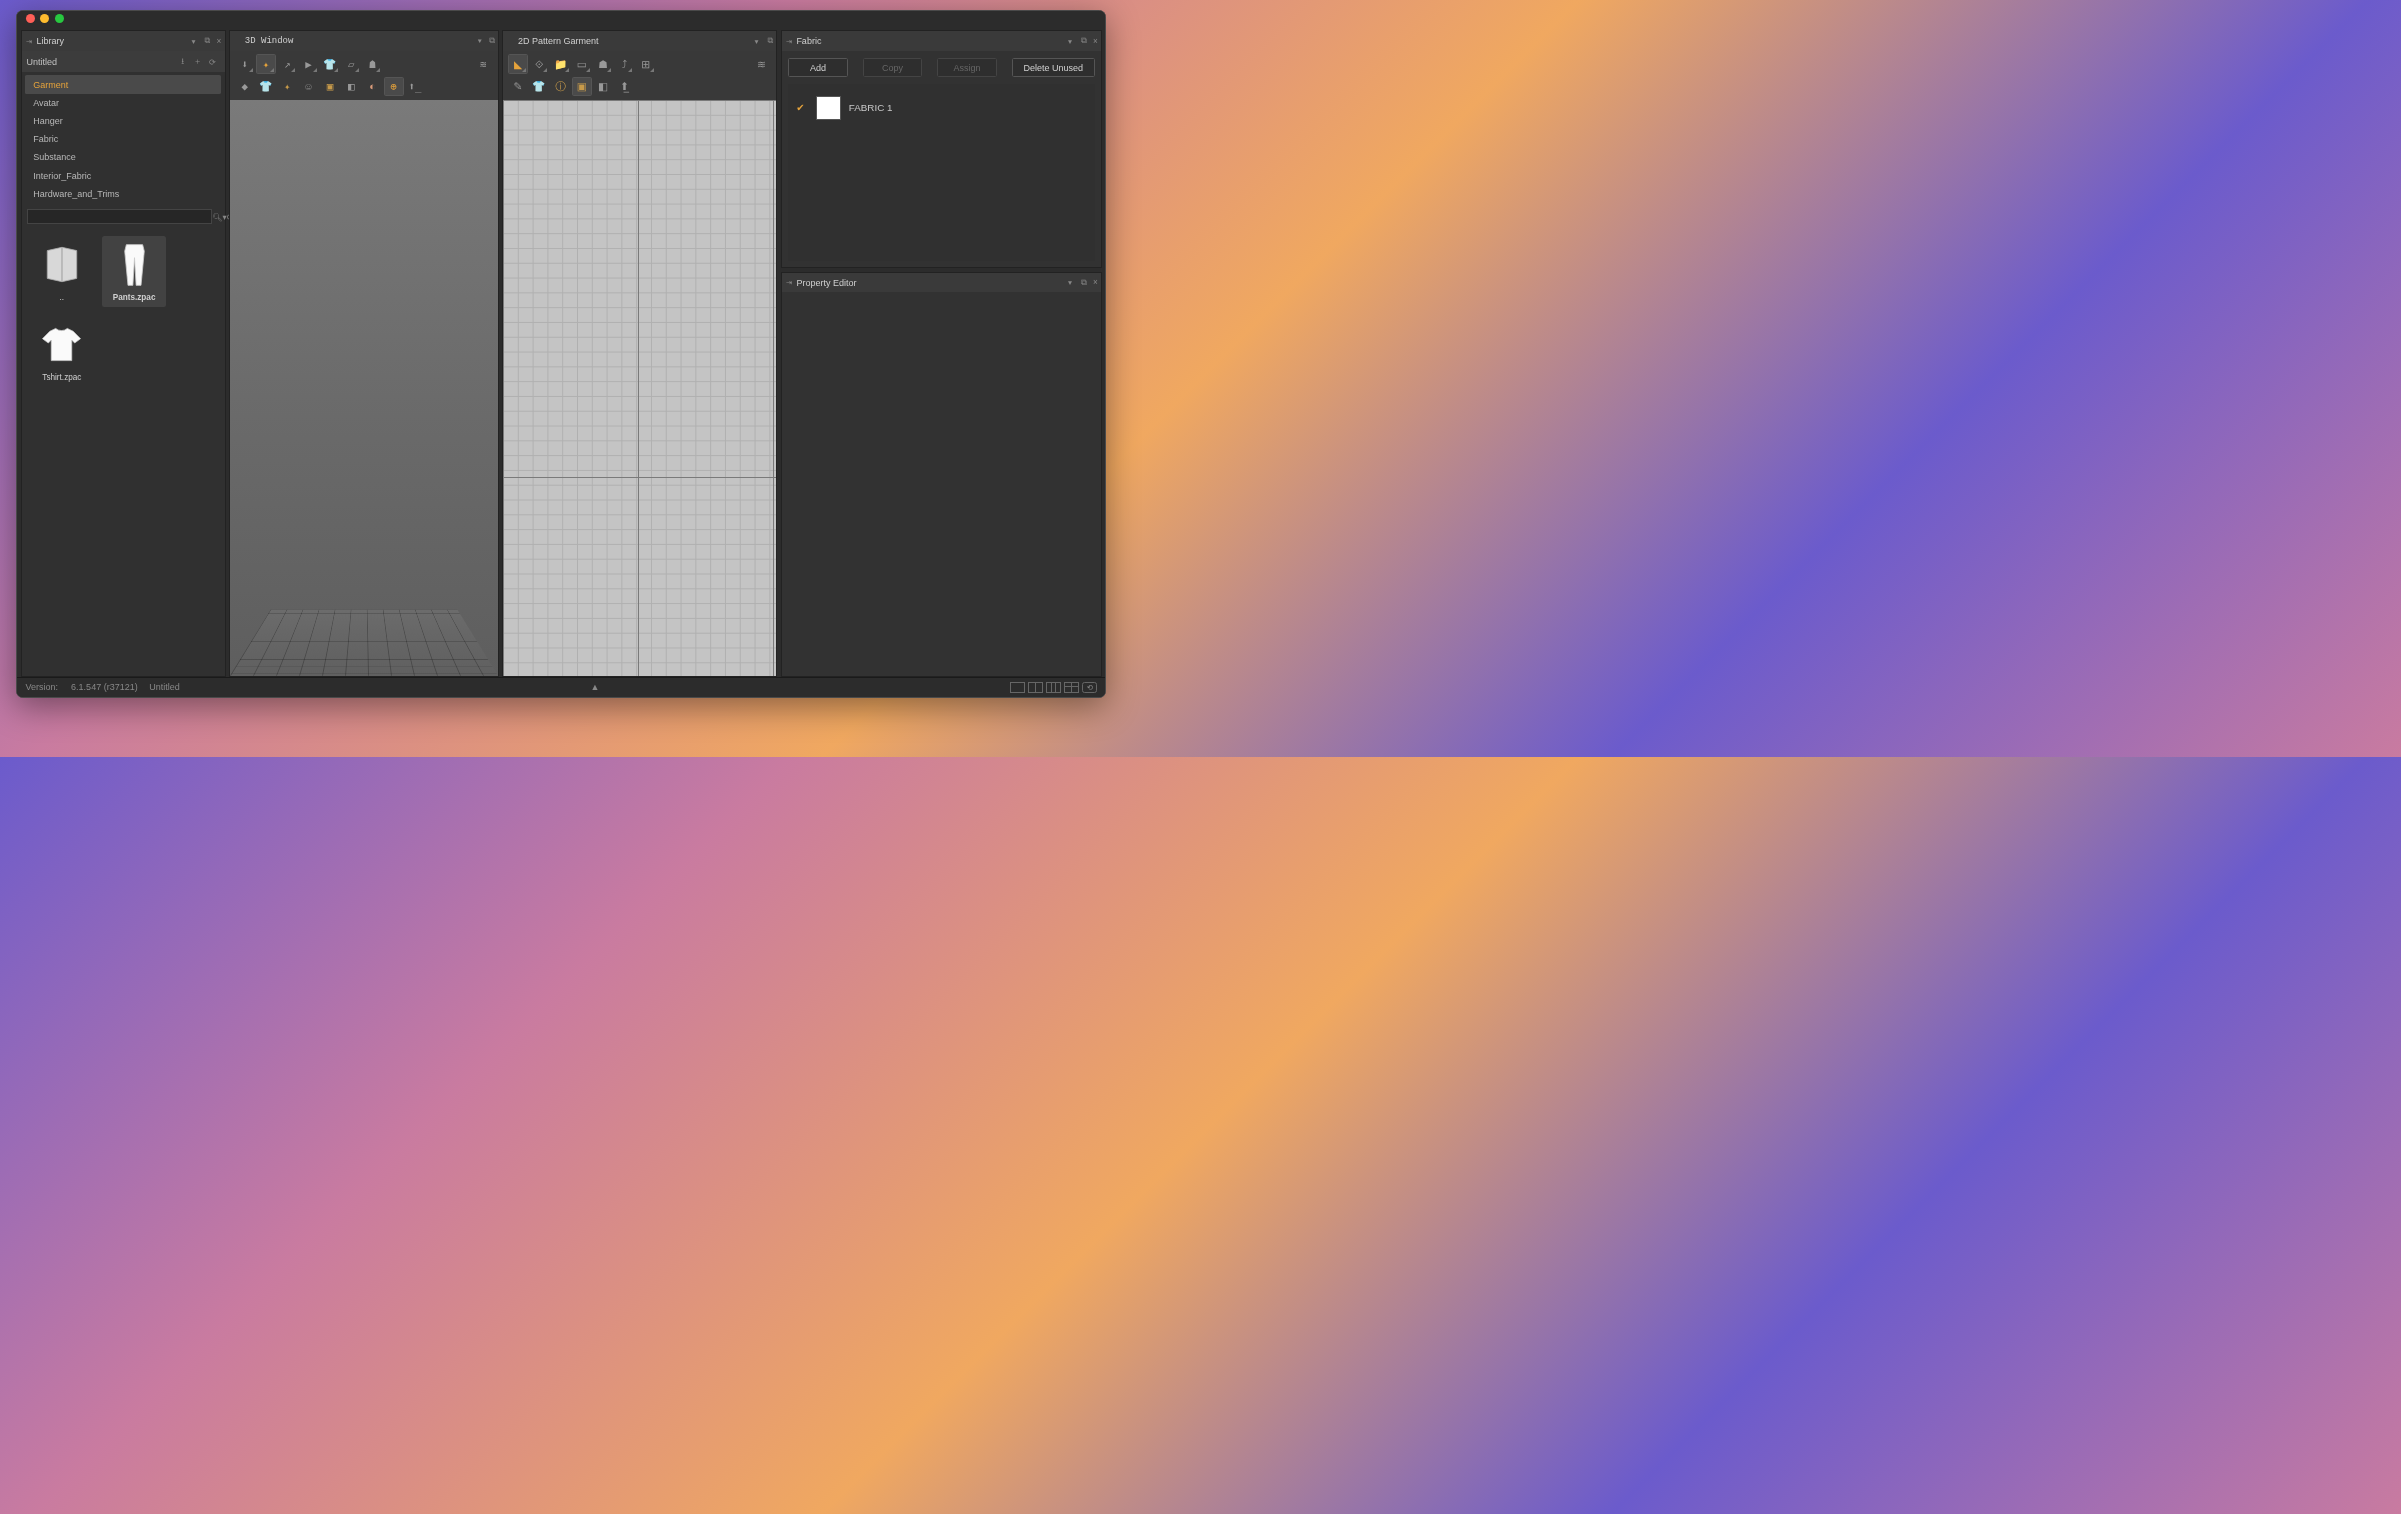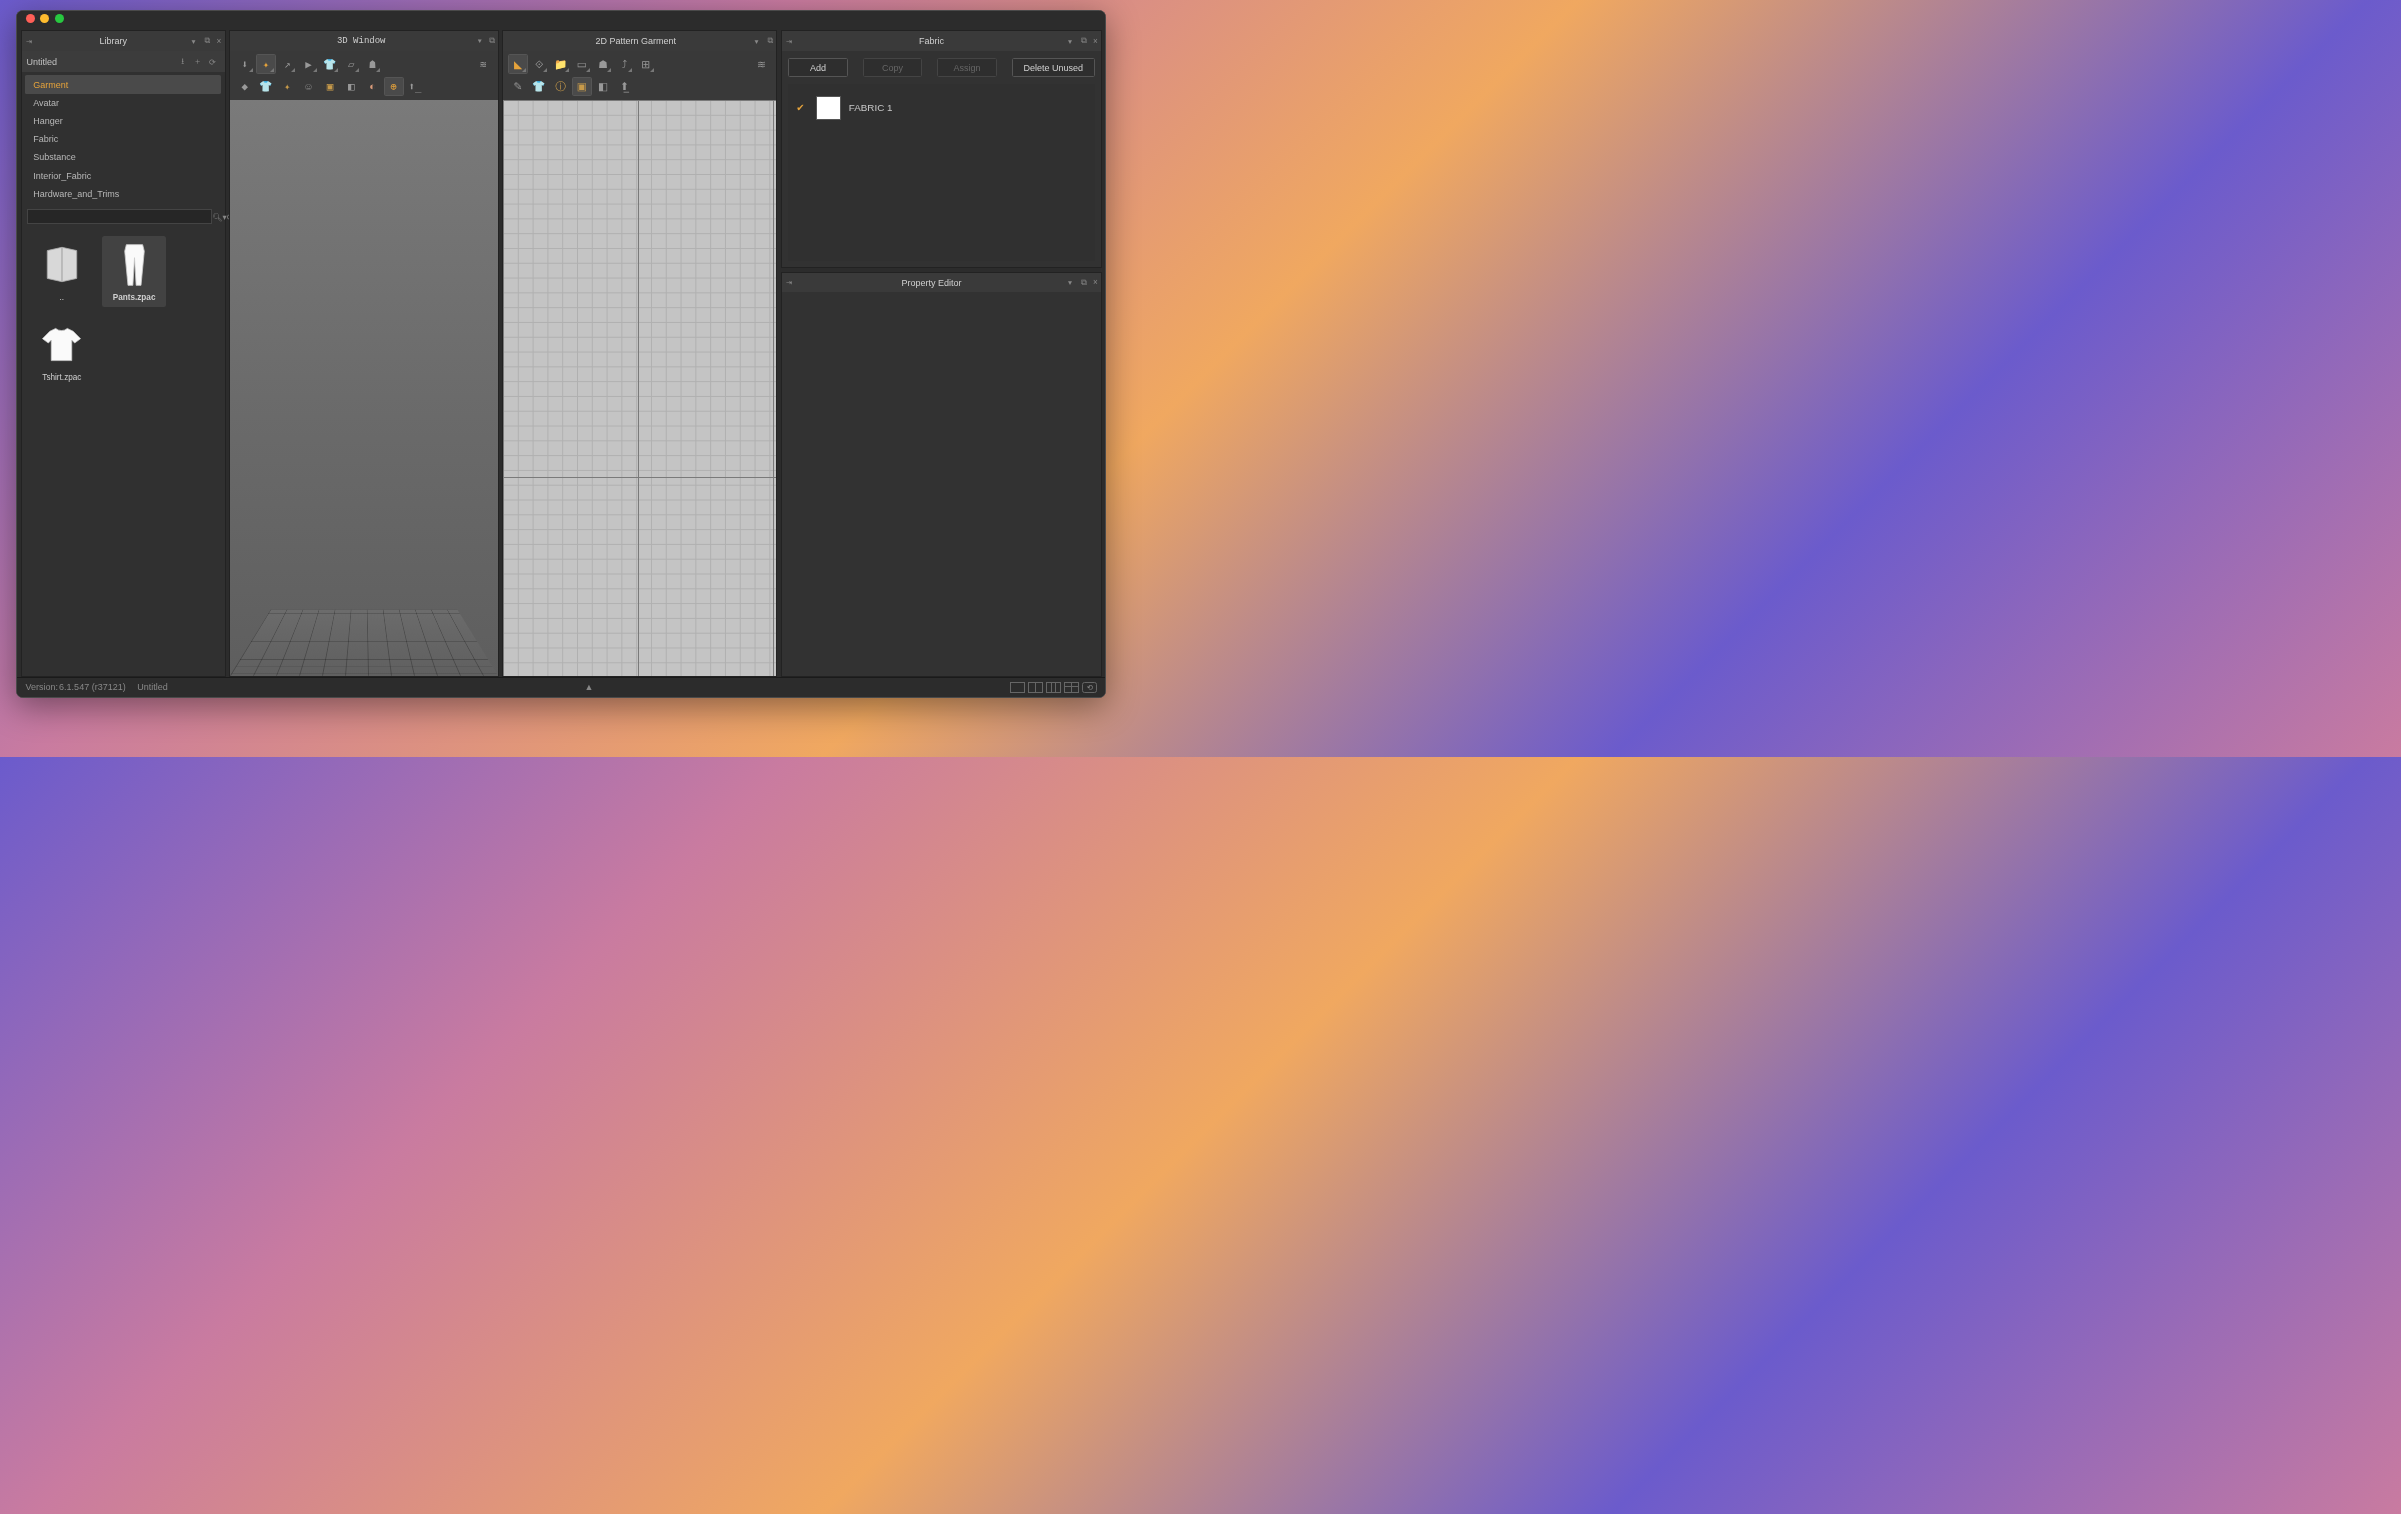--- a/index.html
+++ b/index.html
@@ -61,21 +61,21 @@
   font-size: 9px;
   color: #d0d0d0;
   position: relative;
 }
 .panel-head .pin {
   width: 14.8px;
   display:flex; align-items:center; justify-content:center;
   color:#888; font-size:7.4px;
 }
 .panel-head .title {
-  flex: 1; text-align: center;
+  flex: 1; text-align: left;
 }
 .panel-head .drop-arrow {
   color:#888; font-size:6.6px; margin-right:4.9px;
 }
 .panel-head .closex, .panel-head .popout {
   color:#888; font-size:8.2px; width:11.5px; text-align:center;
 }
 
 .library-sub1 {
   height: 21px;
@@ -222,21 +222,21 @@
 .property-empty { flex:1; background:#323232;}
 
 .statusbar {
   height:19.7px;
   background:#2c2c2c;
   display:flex; align-items:center;
   padding:0 8.2px;
   font-size:9px; color:#888;
   border-top:0.8px solid #1a1a1a;
 }
-.statusbar .label { margin-right:1px;}
+.statusbar .label { margin-right:13px;}
 .statusbar .mid { flex:1; text-align:center;}
 .layout-icons { display:flex; gap:3.3px;}
 .layout-icon {
   width:14.8px; height:11.5px;
   border:0.8px solid #666;
   display:flex;
 }
 .layout-icon div { flex:1; border-right:0.8px solid #666;}
 .layout-icon div:last-child { border-right:none;}
 

